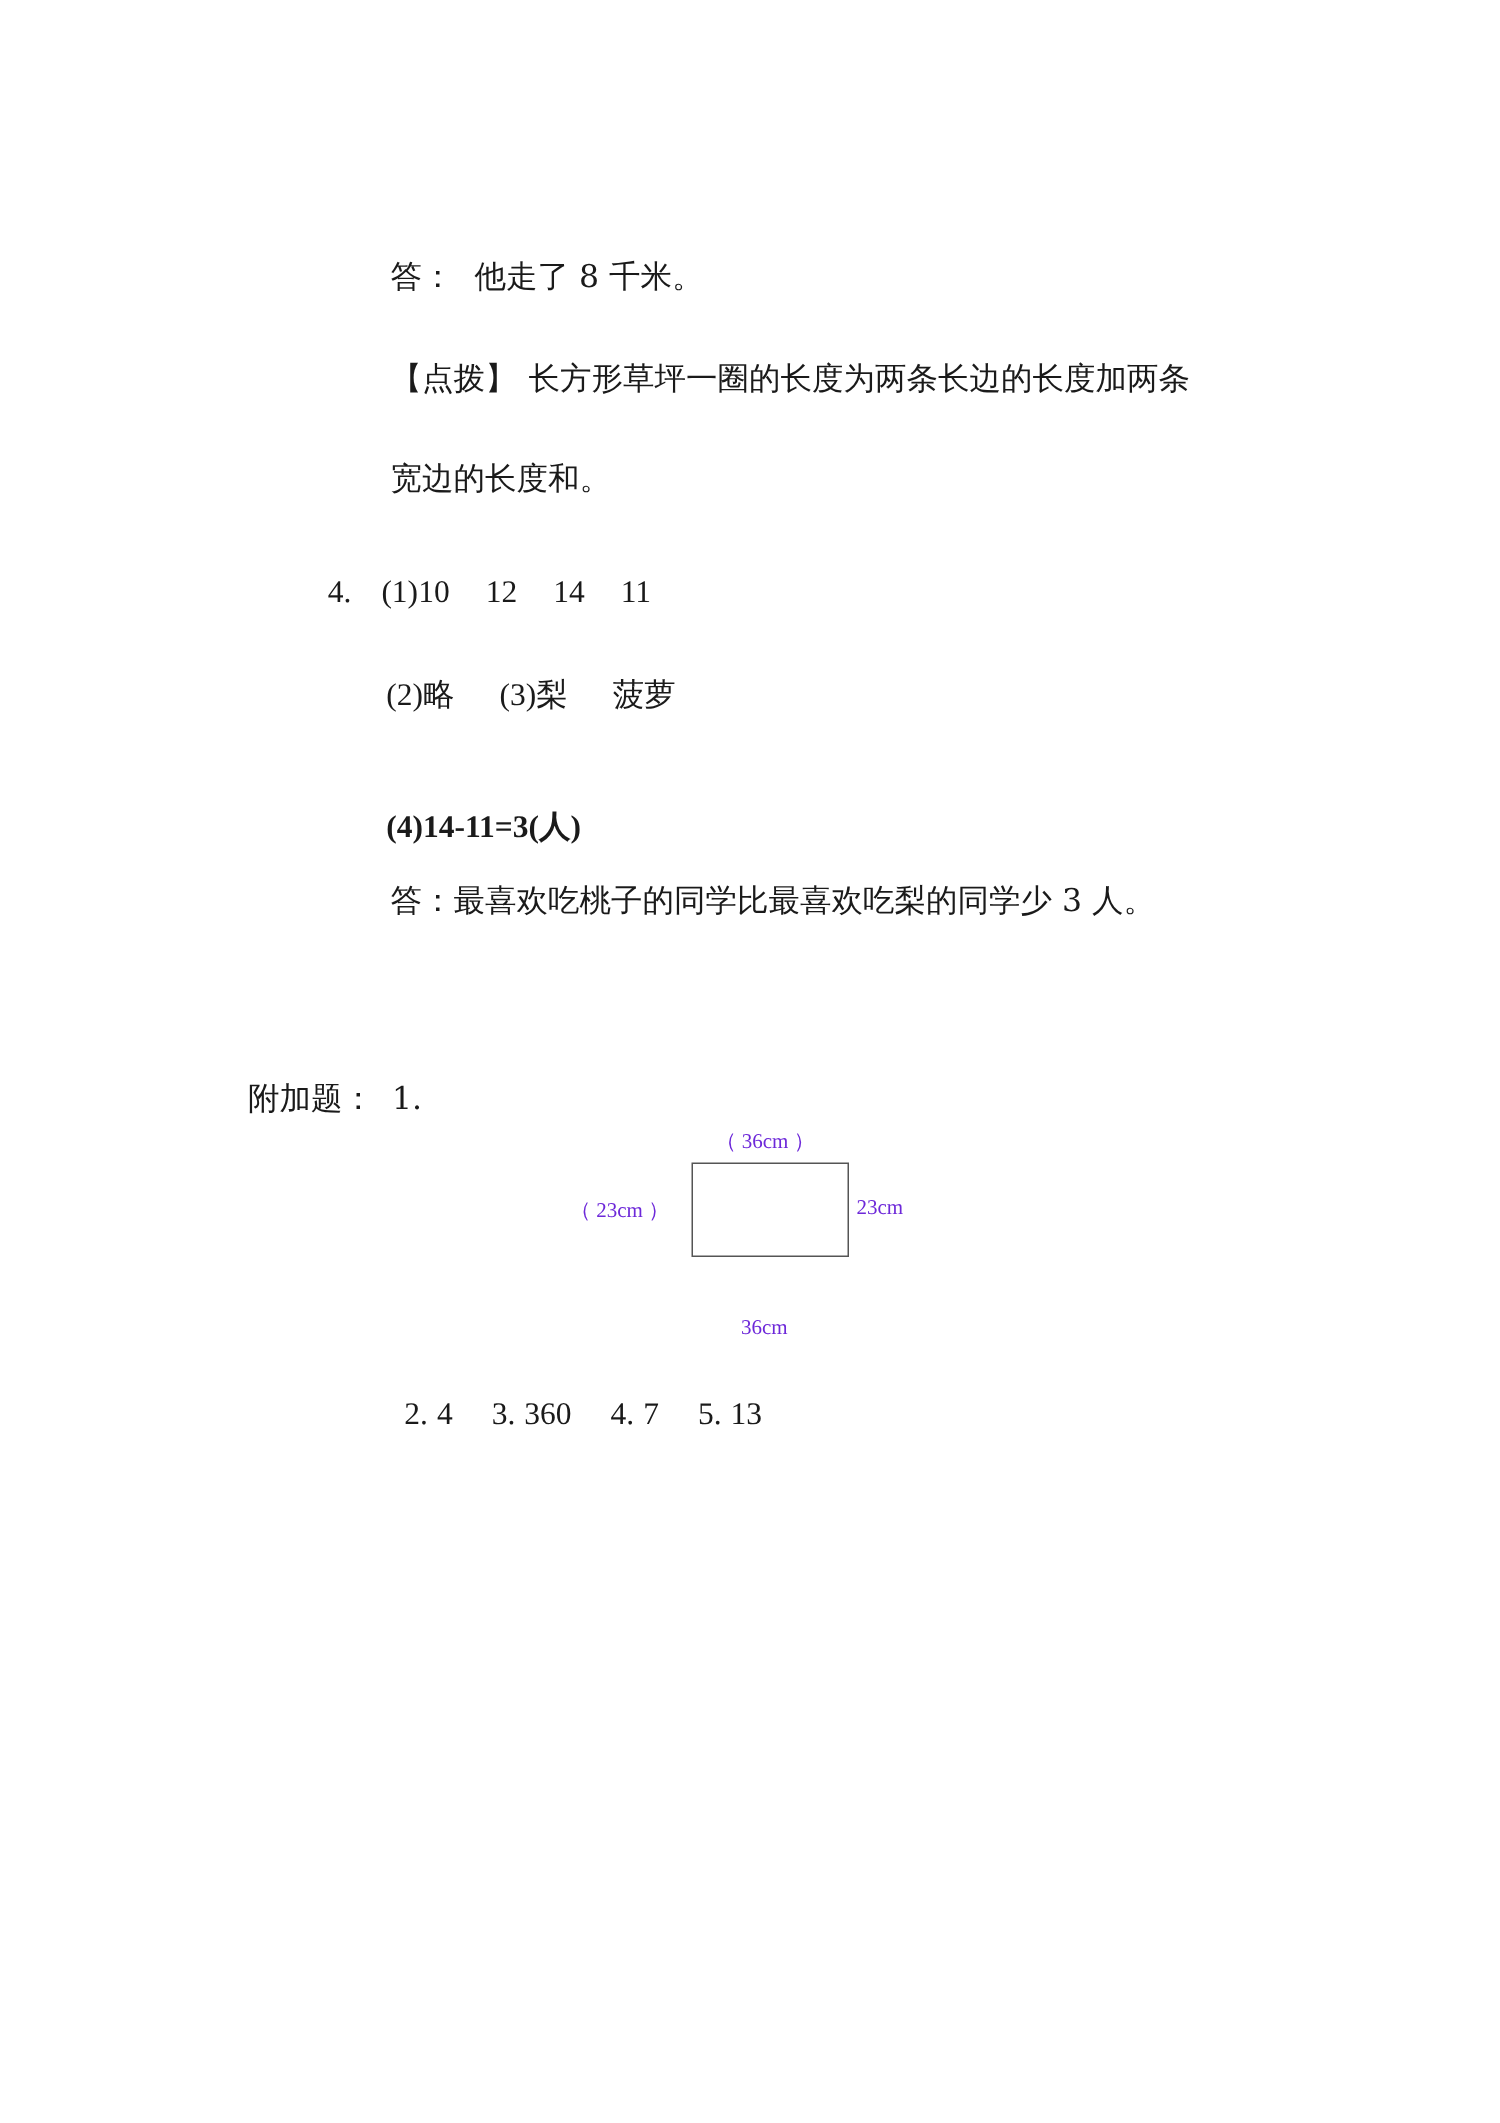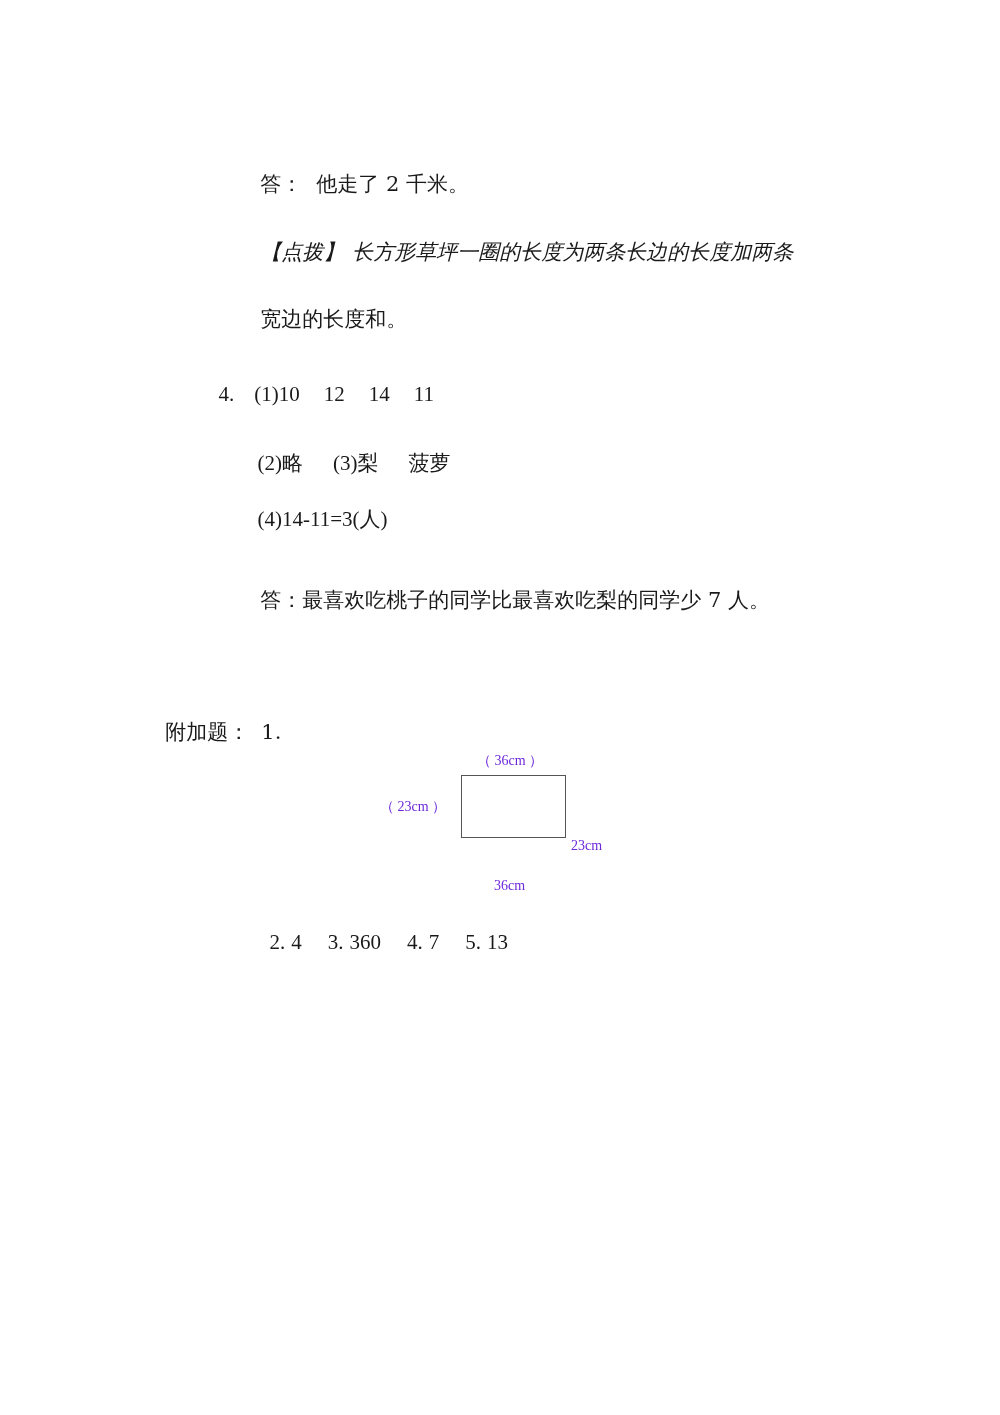--- a/index.html
+++ b/index.html
@@ -11,54 +11,54 @@
     .line { position: absolute; font-size: 21px; white-space: pre; line-height: 26px; }
     .gap { display: inline-block; }
     .rect { position: absolute; border: 1.5px solid #555; box-sizing: border-box; }
     .lbl { position: absolute; font-size: 14px; font-family: "Liberation Serif", serif; white-space: pre; color: #6d28d9; }
     .num { font-family: "Liberation Serif", serif; }
   </style>
 </head>
 <body>
 
 <div class="line" style="left:247px; top:145px;">
-  <span>答：</span><span class="gap" style="width:14px"></span><span>他走了 2 千米。</span>
+  <span>答：</span><span class="gap" style="width:14px"></span><span>他走了 8 千米。</span>
 </div>
 
-<div class="line" style="left:247px; top:213px;font-style:italic;">
+<div class="line" style="left:247px; top:213px;">
   <span>【点拨】</span><span class="gap" style="width:8px"></span><span>长方形草坪一圈的长度为两条长边的长度加两条</span>
 </div>
 
 <div class="line" style="left:247px; top:280px;">
   <span>宽边的长度和。</span>
 </div>
 
 <div class="line num" style="left:208px; top:355px;">
   <span>4.</span><span class="gap" style="width:20px"></span><span>(1)</span><span>10</span><span class="gap" style="width:24px"></span><span>12</span><span class="gap" style="width:24px"></span><span>14</span><span class="gap" style="width:24px"></span><span>11</span>
 </div>
 
 <div class="line num" style="left:247px; top:424px;">
   <span>(2)</span><span>略</span><span class="gap" style="width:30px"></span><span>(3)</span><span>梨</span><span class="gap" style="width:30px"></span><span>菠萝</span>
 </div>
 
-<div class="line num" style="left:247px; top:480px;">
+<div class="line num" style="left:247px; top:512px;font-weight:bold;">
   <span>(4)14-11=3(人)</span>
 </div>
 
 <div class="line" style="left:247px; top:561px;">
-  <span>答：最喜欢吃桃子的同学比最喜欢吃梨的同学少 7 人。</span>
+  <span>答：最喜欢吃桃子的同学比最喜欢吃梨的同学少 3 人。</span>
 </div>
 
 <div class="line" style="left:152px; top:693px;">
   <span>附加题：</span><span class="gap" style="width:12px"></span><span>1.</span>
 </div>
 
 <div>
   <div class="lbl" style="left:477px; top:752px;">（ 36cm ）</div>
   <div class="rect" style="left:461px; top:775px; width:105px; height:63px;"></div>
   <div class="lbl" style="left:380px; top:798px;">（ 23cm ）</div>
-  <div class="lbl" style="left:571px; top:798px;margin-top:40px;">23cm</div>
+  <div class="lbl" style="left:571px; top:798px;">23cm</div>
   <div class="lbl" style="left:494px; top:846px;margin-top:32px;">36cm</div>
 </div>
 
 <div class="line num" style="left:259px; top:903px;font-family:Liberation Serif, serif;">
   <span>2.</span><span class="gap" style="width:6px"></span><span>4</span><span class="gap" style="width:26px"></span><span>3.</span><span class="gap" style="width:6px"></span><span>360</span><span class="gap" style="width:26px"></span><span>4.</span><span class="gap" style="width:6px"></span><span>7</span><span class="gap" style="width:26px"></span><span>5.</span><span class="gap" style="width:6px"></span><span>13</span>
 </div>
 
 </body></html>

